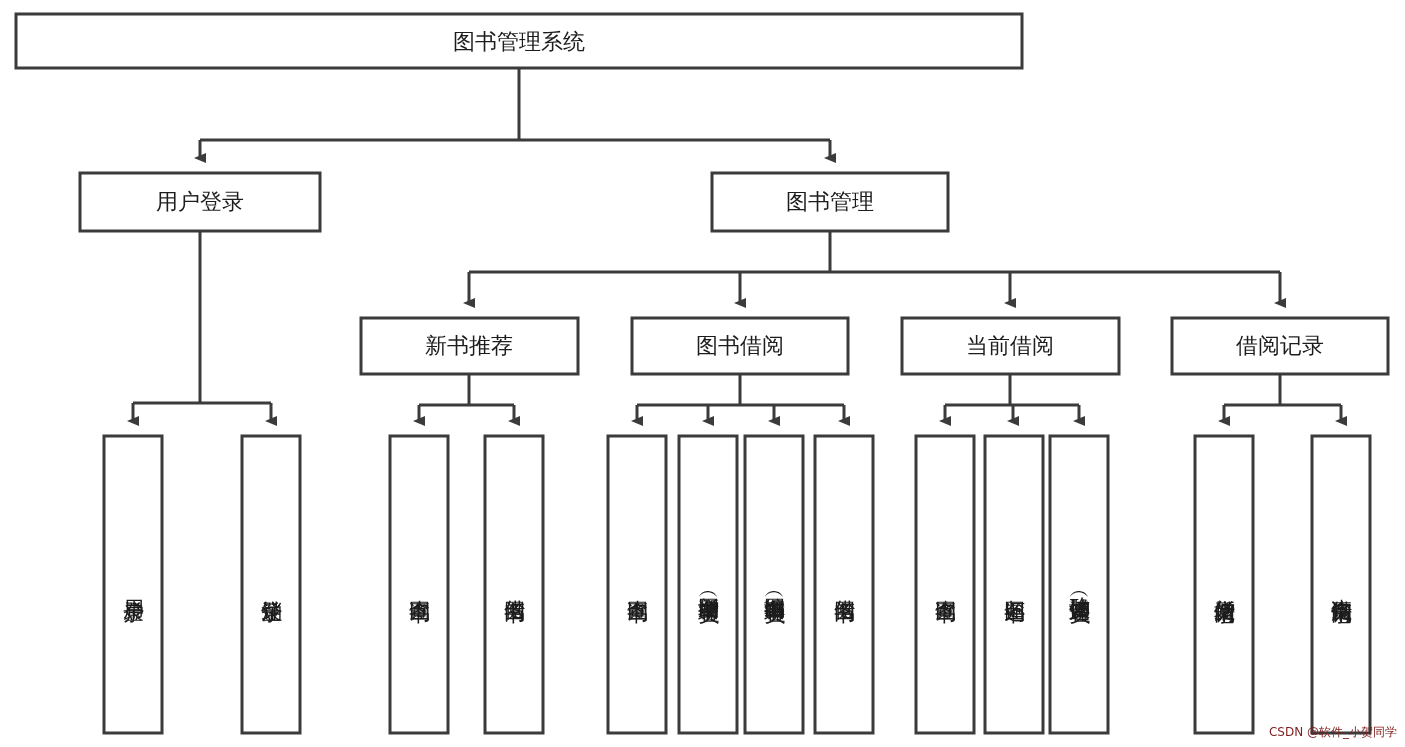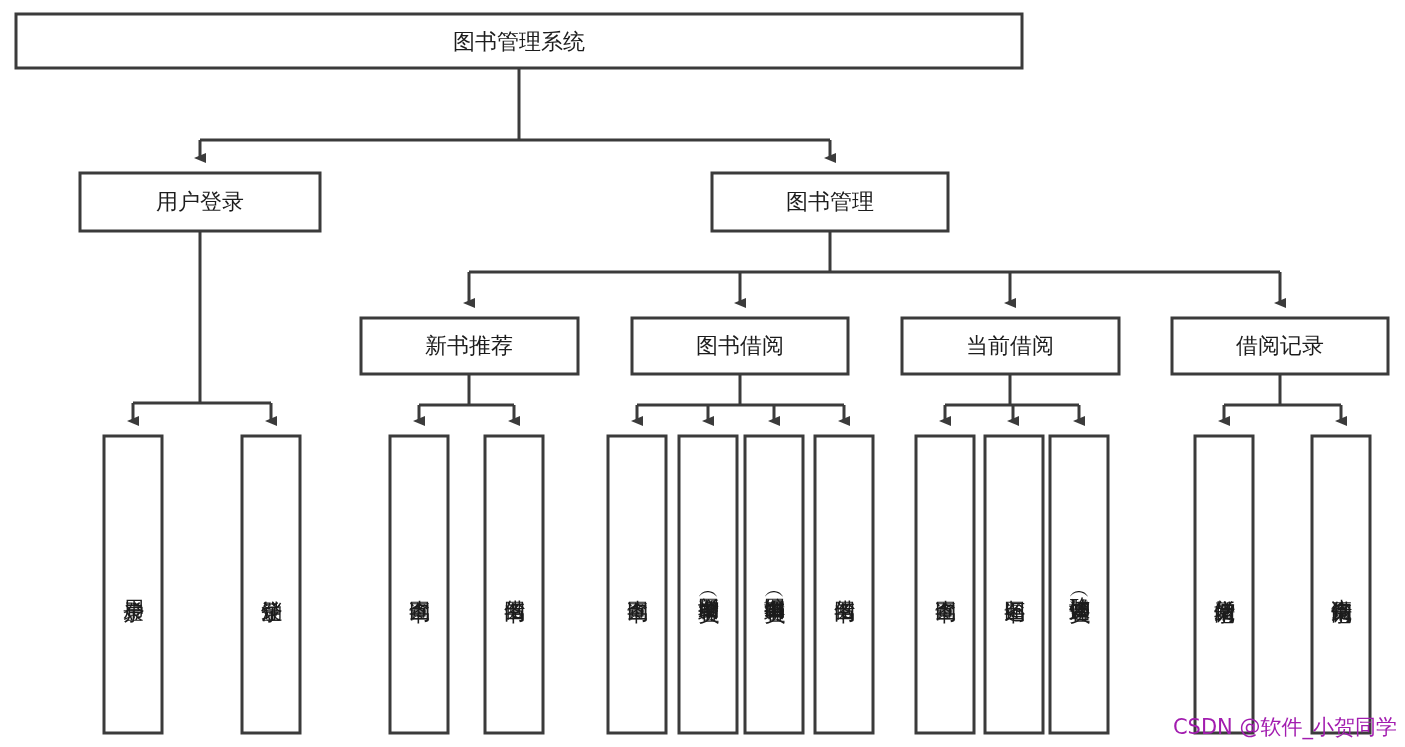--- a/index.html
+++ b/index.html
@@ -63,22 +63,22 @@
     letter-spacing: 1px;
     white-space: nowrap;
     pointer-events: none;
     user-select: none;
   }
   .watermark {
     position: absolute;
     right: 8px;
     bottom: 6px;
     font-family: "DejaVu Sans", "Liberation Sans", sans-serif;
-    font-size: 21px;
-    color: #a21caf;
+    font-size: 12px;
+    color: #7f1d1d;
     white-space: nowrap;
     user-select: none;
   }
 </style>
 </head>
 <body>
 
 <div id="diagram-root">
 
   <svg class="diagram-canvas" viewBox="0 0 1405 747">

